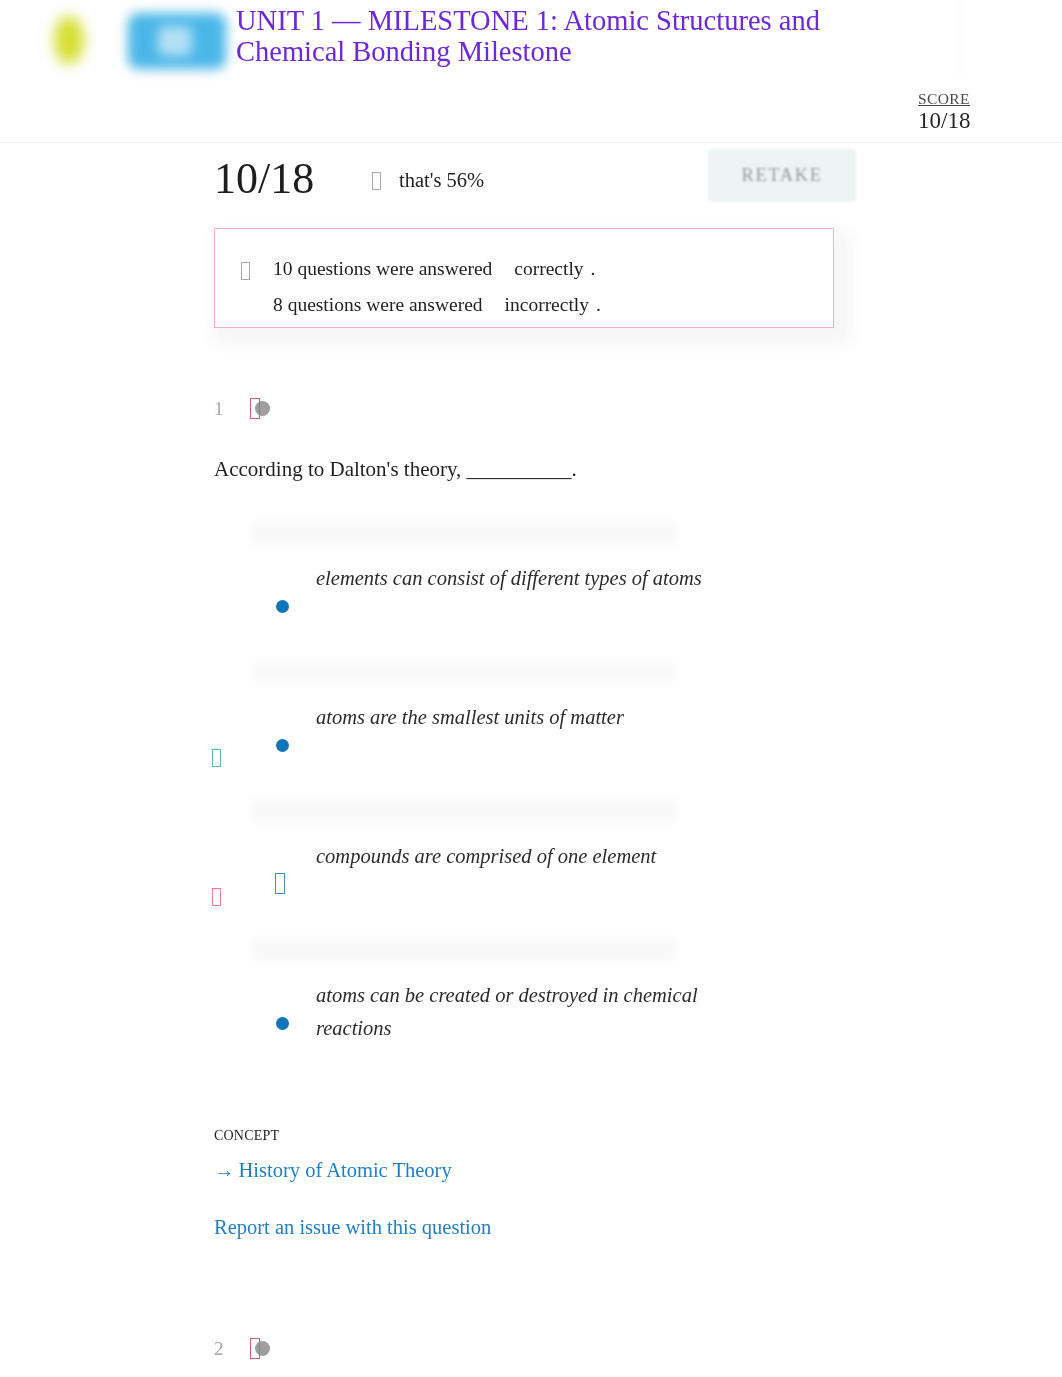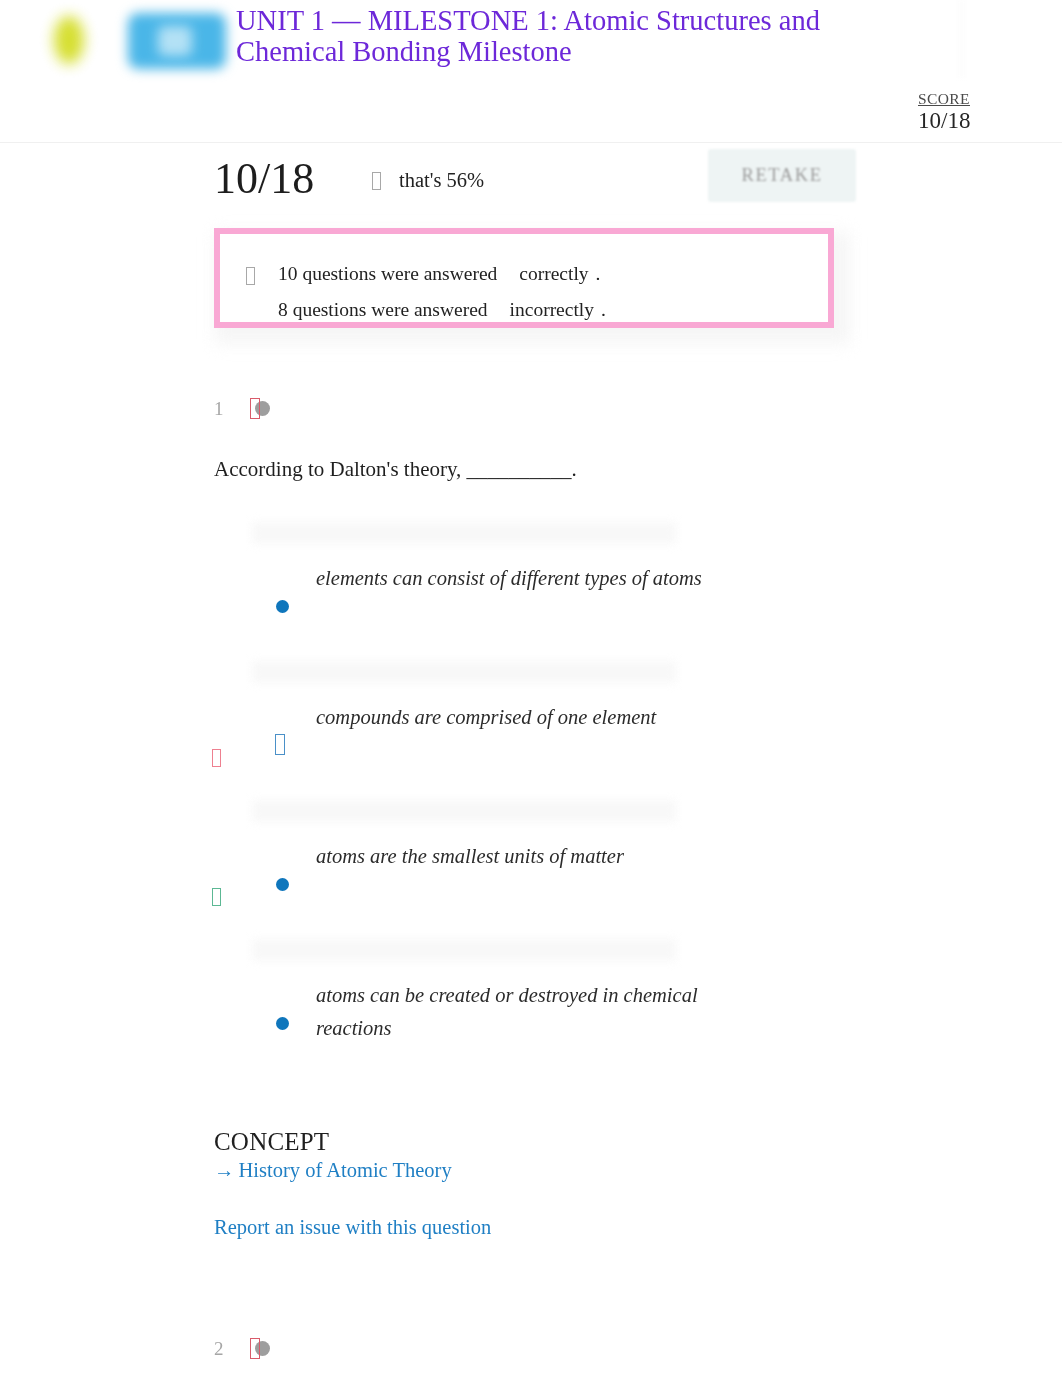--- a/index.html
+++ b/index.html
@@ -185,21 +185,21 @@
     filter: blur(8px);
     opacity: .75;
   }
   .summary-box {
     position: absolute;
     left: 214px;
     top: 228px;
     width: 620px;
     height: 100px;
     background: #ffffff;
-    border: 6px solid #f9a8d4;
+    border: 1px solid #f9a8d4;
     box-sizing: border-box;
     padding: 22px 0 0 26px;
   }
   .summary-line {
     display: flex;
     align-items: baseline;
     font-size: 19.5px;
     line-height: 36px;
     color: #222;
     white-space: pre;
@@ -313,21 +313,21 @@
     font-size: 20.5px;
     line-height: 33px;
     color: #2b2b2b;
   }
 
   
   .concept-label {
     position: absolute;
     left: 214px;
     top: 1128px;
-    font-size: 25px;
+    font-size: 14px;
     color: #1f1f1f;
     letter-spacing: .2px;
   }
   .concept-link {
     position: absolute;
     left: 214px;
     top: 1159px;
     font-size: 20.5px;
     color: #1f7fc4;
     text-decoration: none;
@@ -419,33 +419,33 @@
 
   <div class="option">
     <div class="opt-card-shadow"></div>
     <div class="opt-bullet"></div>
     <div class="opt-text">elements can consist of different types of atoms</div>
   </div>
 
   <div class="option">
     <div class="opt-card-shadow"></div>
     <div class="opt-side-mark">
+      <span class="tofu green"></span>
+    </div>
+    <div class="opt-bullet"></div>
+    <div class="opt-text">atoms are the smallest units of matter</div>
+  </div>
+
+  <div class="option">
+    <div class="opt-card-shadow"></div>
+    <div class="opt-side-mark">
       <span class="tofu red"></span>
     </div>
     <div class="opt-bullet-tofu"></div>
     <div class="opt-text">compounds are comprised of one element</div>
-  </div>
-
-  <div class="option">
-    <div class="opt-card-shadow"></div>
-    <div class="opt-side-mark">
-      <span class="tofu green"></span>
-    </div>
-    <div class="opt-bullet"></div>
-    <div class="opt-text">atoms are the smallest units of matter</div>
   </div>
 
   <div class="option">
     <div class="opt-card-shadow"></div>
     <div class="opt-bullet"></div>
     <div class="opt-text">atoms can be created or destroyed in chemical reactions</div>
   </div>
 
 </div>
 

